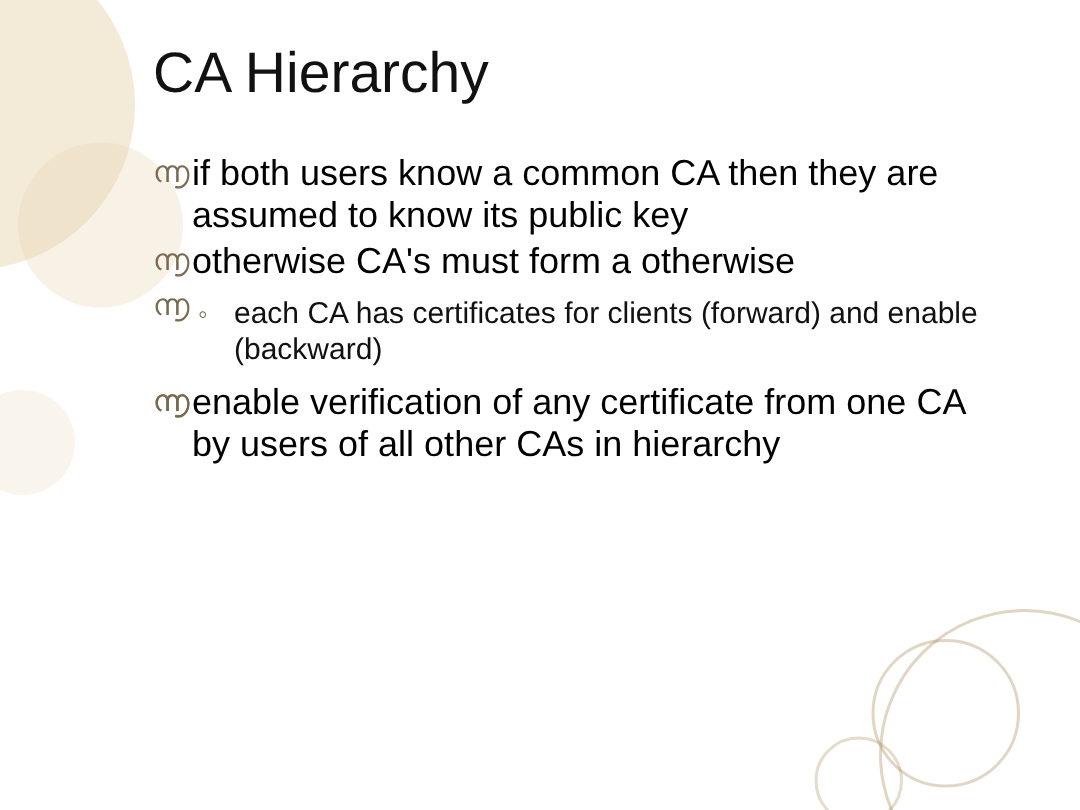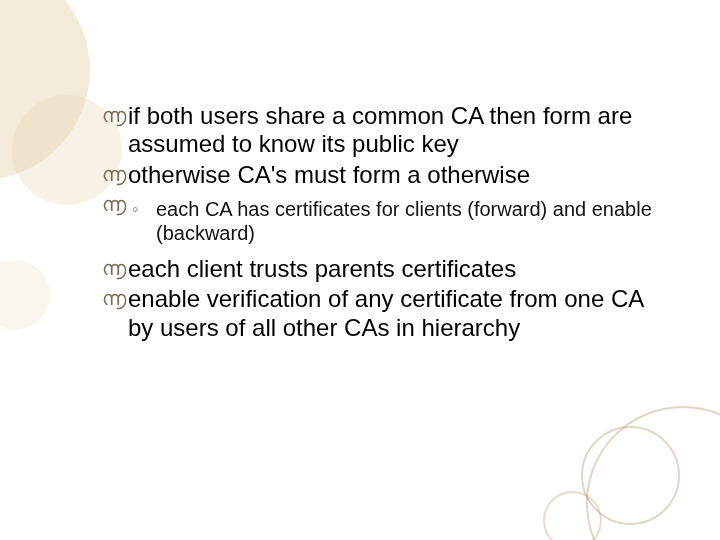--- a/index.html
+++ b/index.html
@@ -118,45 +118,45 @@
 
 <div class="slide">
 
   <div class="bg-circle bg1"></div>
   <div class="bg-circle bg2"></div>
   <div class="bg-circle bg3"></div>
   <div class="bg-circle bg-br1"></div>
   <div class="bg-circle bg-br2"></div>
   <div class="bg-circle bg-br3"></div>
 
+  <div class="title">CA Hierarchy</div>
 
   <div class="content">
 
     <div class="bullet-l1">
       <span class="marker">൬</span>
-      <span>if both users share a common CA then form are assumed to know its public key</span>
+      <span>if both users know a common CA then they are assumed to know its public key</span>
     </div>
 
     <div class="bullet-l1">
       <span class="marker">൬</span>
       <span>otherwise CA's must form a otherwise</span>
     </div>
 
     <div class="bullet-l1">
       <span class="marker">൬</span>
     </div>
 
     <div class="bullet-l2">
       <span class="marker2">◦</span>
       <span>each CA has certificates for clients (forward) and enable (backward)</span>
     </div>
 
     <div class="bullet-l1">
       <span class="marker">൬</span>
-      <span>each client trusts parents certificates</span>
     </div>
 
     <div class="bullet-l1">
       <span class="marker">൬</span>
       <span>enable verification of any certificate from one CA by users of all other CAs in hierarchy</span>
     </div>
 
   </div>
 </div>
 

